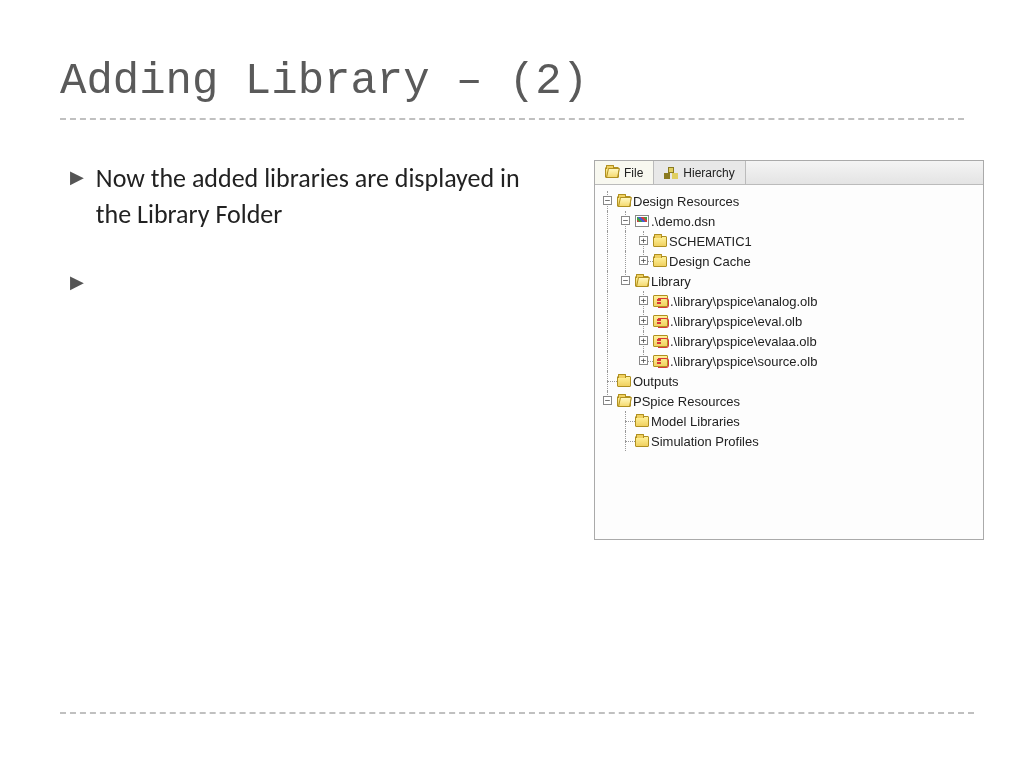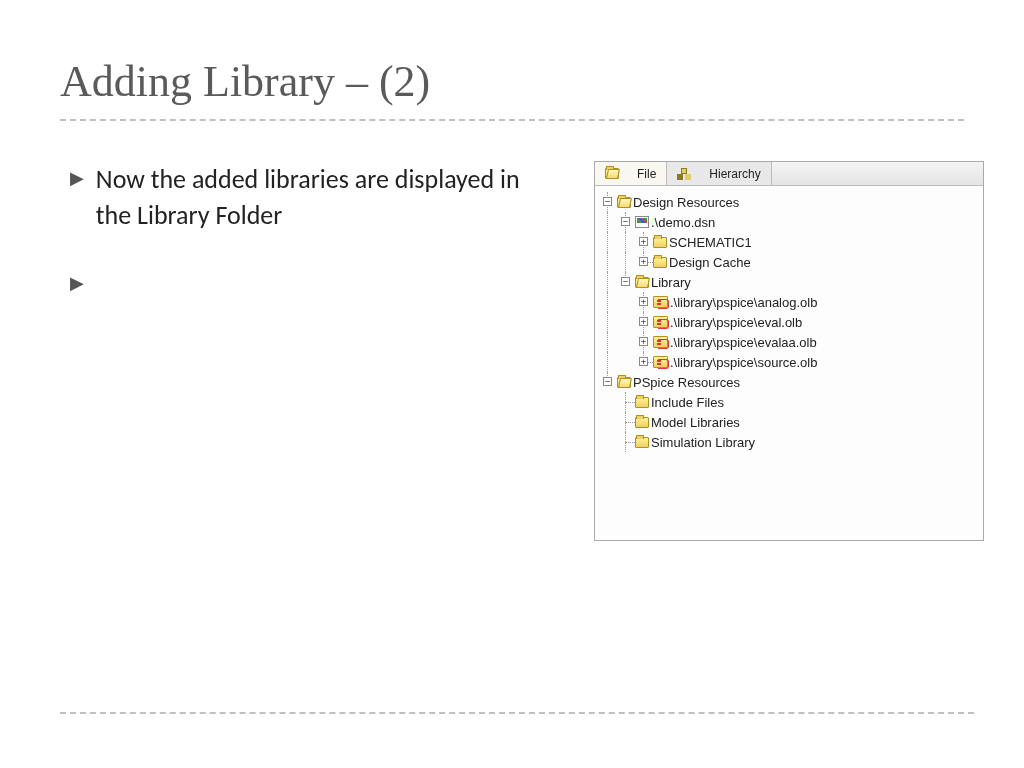--- a/index.html
+++ b/index.html
@@ -9,21 +9,21 @@
     background: #fff;
     font-family: Georgia, 'Times New Roman', serif;
     position: relative;
     overflow: hidden;
   }
   .slide-title {
     font-size: 44px;
     color: #5a5a5a;
     font-weight: normal;
     padding: 56px 60px 12px 60px;
-    font-family: Liberation Serif, serif;
+    font-family: Liberation Mono, monospace;
   }
   .title-rule {
     margin: 0 60px 0 60px;
     border: none;
     border-top: 2px dashed #c0c0c0;
   }
   .content-area {
     display: flex;
     padding: 40px 40px 0 70px;
     gap: 20px;
@@ -62,21 +62,21 @@
   .tab-bar {
     display: flex;
     background: linear-gradient(#f4f4f4, #e4e4e4);
     border-bottom: 1px solid #bbb;
     height: 24px;
     align-items: stretch;
   }
   .tab {
     display: flex;
     align-items: center;
-    gap: 18px;
+    gap: 5px;
     padding: 8px 10px;
     border-right: 1px solid #bbb;
     background: #f8f8f0;
     font-size: 12px;
   }
   .tab.inactive { background: #e8e8e8; justify-content: flex-end; }
   .folder-ico {
     width: 14px; height: 11px;
     background: linear-gradient(#fff29a,#f0d060);
     border: 1px solid #b09020;
@@ -333,58 +333,57 @@
         <span class="indent"></span>
         <span class="indent">
             <span class="vline half-top"></span>
             <span class="hline"></span>
             <span class="expander">+</span>
           </span>
         <span class="olb-ico"></span>
         <span class="node-label">.\library\pspice\source.olb</span>
       </div>
 
+      <div class="tree-row">
+        <span class="indent">
+            <span class="vline"></span>
+            <span class="hline"></span>
+          </span>
+        <span class="folder-ico"></span>
+        <span class="node-label">Outputs</span>
+      </div>
 
       <div class="tree-row">
         <span class="indent">
             <span class="vline half-top"></span>
             <span class="expander">−</span>
           </span>
         <span class="folder-ico open"></span>
         <span class="node-label">PSpice Resources</span>
       </div>
 
-      <div class="tree-row">
-        <span class="indent"></span>
-        <span class="indent">
-            <span class="vline"></span>
-            <span class="hline"></span>
-          </span>
-        <span class="folder-ico"></span>
-        <span class="node-label">Include Files</span>
-      </div>
 
       <div class="tree-row">
         <span class="indent"></span>
         <span class="indent">
             <span class="vline"></span>
             <span class="hline"></span>
           </span>
         <span class="folder-ico"></span>
         <span class="node-label">Model Libraries</span>
       </div>
 
       <div class="tree-row">
         <span class="indent"></span>
         <span class="indent">
             <span class="vline"></span>
             <span class="hline"></span>
           </span>
         <span class="folder-ico"></span>
-        <span class="node-label">Simulation Library</span>
+        <span class="node-label">Simulation Profiles</span>
       </div>
 
 
     </div>
   </div>
 
 </div>
 
 <hr class="bottom-rule">
 

